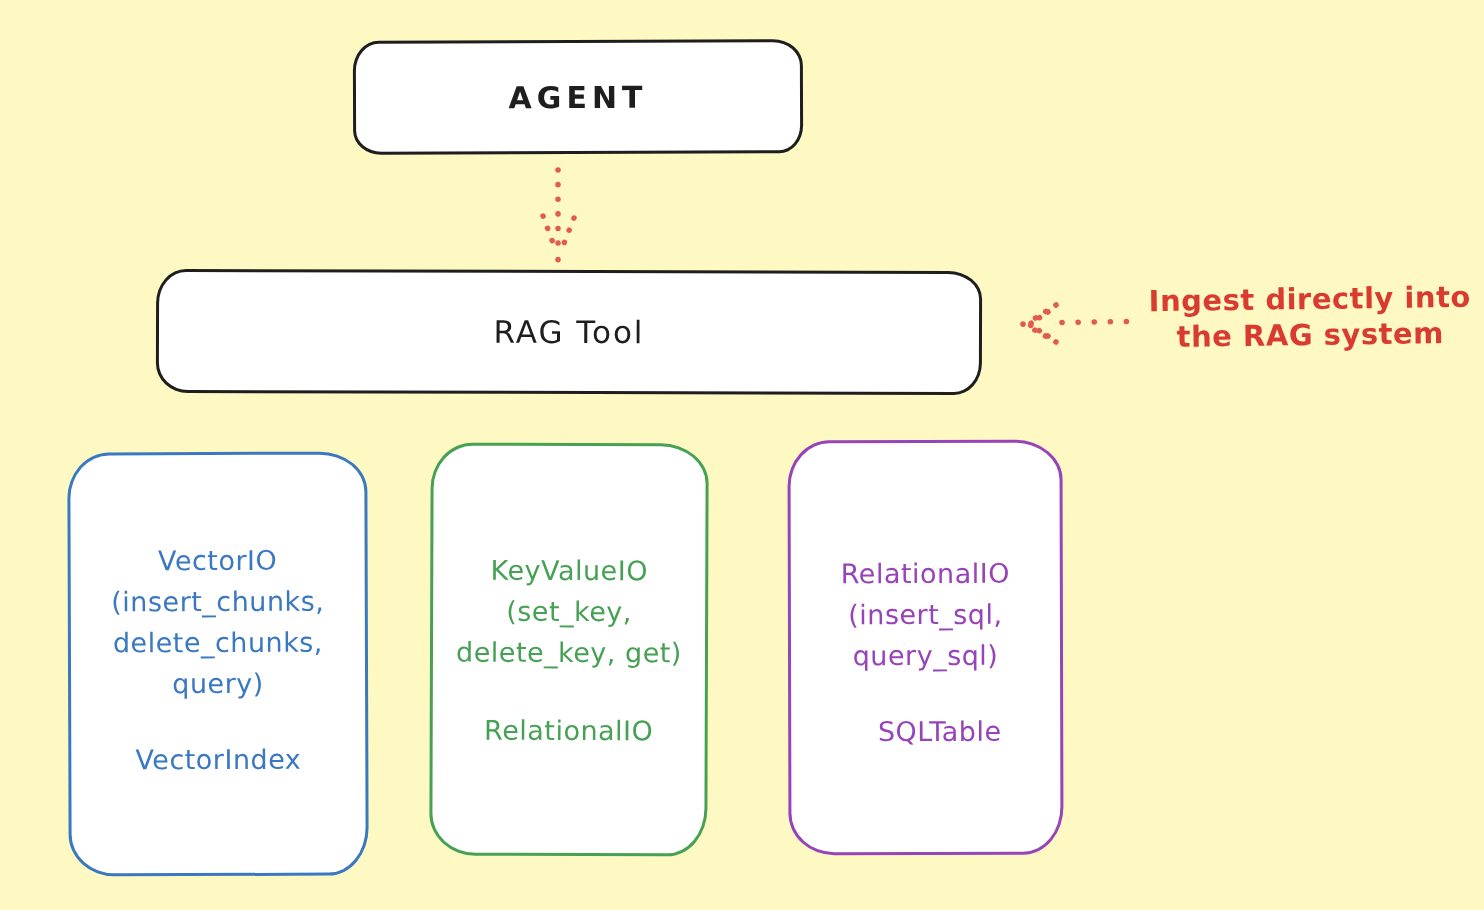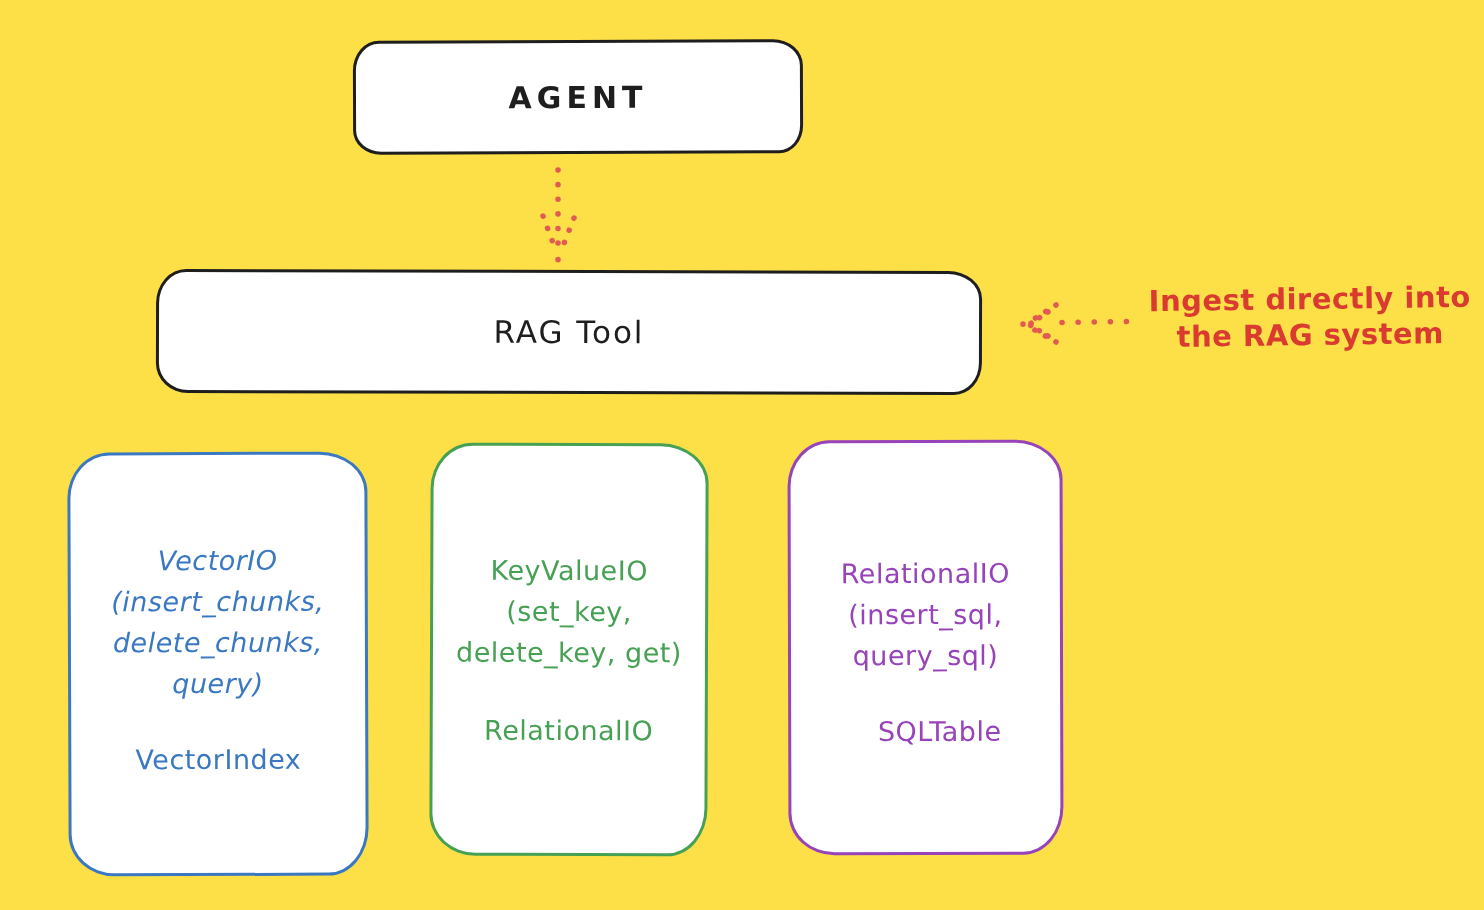--- a/index.html
+++ b/index.html
@@ -5,21 +5,21 @@
   html, body {
     margin: 0;
     padding: 0;
     background: #ffffff;
     font-family: "DejaVu Sans", "Liberation Sans", sans-serif;
   }
   #canvas {
     position: relative;
     width: 1484px;
     height: 910px;
-    background: #fde047;
+    background: #fef9c3;
     overflow: hidden;
   }
 
   
   .hd-box {
     position: absolute;
     background: #ffffff;
     border: 3.5px solid #1e1e1e;
     box-sizing: border-box;
     display: flex;
@@ -82,21 +82,21 @@
     letter-spacing: 0.5px;
   }
 
   #card-vector {
     left: 68px; top: 452px;
     width: 300px; height: 424px;
     border-color: #3b78c2;
     color: #3b78c2;
     transform: rotate(-0.2deg);
   }
-  #card-vector .backend-body { margin-top: 85px; font-style: italic; }
+  #card-vector .backend-body { margin-top: 85px; }
   #card-vector .backend-index { margin-top: 40px; }
 
   #card-keyvalue {
     left: 430px; top: 443px;
     width: 278px; height: 413px;
     border-color: #47a154;
     color: #47a154;
     transform: rotate(0.2deg);
   }
   #card-keyvalue .backend-body { margin-top: 104px; }

